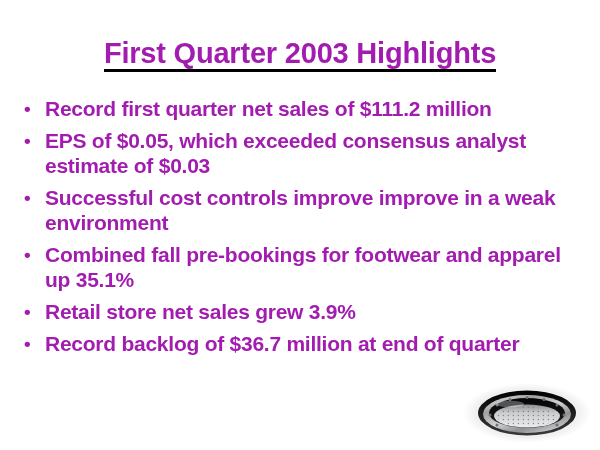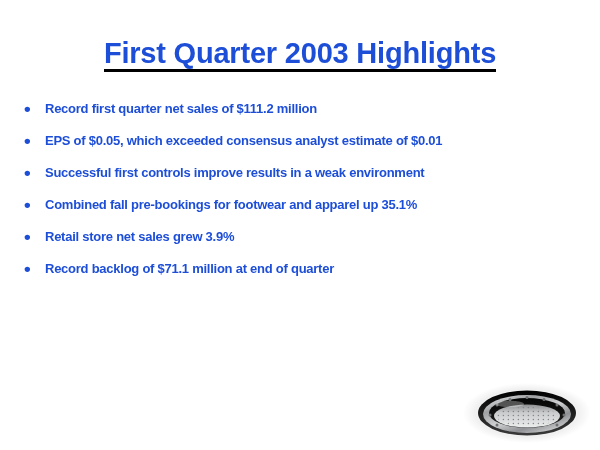--- a/index.html
+++ b/index.html
@@ -7,21 +7,21 @@
     padding: 0;
     background: #ffffff;
   }
   #slide {
     position: relative;
     width: 600px;
     height: 450px;
     background: #ffffff;
     overflow: hidden;
     font-family: "Liberation Sans", sans-serif;
-    color: #1d4ed8;
+    color: #a21caf;
   }
 
   
   #title-block {
     position: absolute;
     left: 0;
     top: 38px;
     width: 600px;
     text-align: center;
   }
@@ -53,21 +53,21 @@
     flex: 0 0 27px;
     font-size: 19px;
     font-weight: bold;
     line-height: 25px;
     text-align: left;
     padding-left: 6px;
     box-sizing: border-box;
   }
   .bullet-text {
     flex: 1 1 auto;
-    font-size: 13px;
+    font-size: 21px;
     font-weight: bold;
     line-height: 25px;
     letter-spacing: -0.25px;
     max-width: 528px;
   }
 
   
   #emblem {
     position: absolute;
     left: 462px;
@@ -92,41 +92,41 @@
 
   <div id="bullet-list">
 
     <div class="bullet-row">
       <span class="bullet-marker">•</span>
       <span class="bullet-text">Record first quarter net sales of $111.2 million</span>
     </div>
 
     <div class="bullet-row">
       <span class="bullet-marker">•</span>
-      <span class="bullet-text">EPS of $0.05, which exceeded consensus analyst estimate of $0.01</span>
+      <span class="bullet-text">EPS of $0.05, which exceeded consensus analyst estimate of $0.03</span>
     </div>
 
     <div class="bullet-row">
       <span class="bullet-marker">•</span>
-      <span class="bullet-text">Successful first controls improve results in a weak environment</span>
+      <span class="bullet-text">Successful cost controls improve improve in a weak environment</span>
     </div>
 
     <div class="bullet-row">
       <span class="bullet-marker">•</span>
       <span class="bullet-text">Combined fall pre-bookings for footwear and apparel up 35.1%</span>
     </div>
 
     <div class="bullet-row">
       <span class="bullet-marker">•</span>
       <span class="bullet-text">Retail store net sales grew 3.9%</span>
     </div>
 
     <div class="bullet-row">
       <span class="bullet-marker">•</span>
-      <span class="bullet-text">Record backlog of $71.1 million at end of quarter</span>
+      <span class="bullet-text">Record backlog of $36.7 million at end of quarter</span>
     </div>
 
   </div>
 
   <div id="emblem">
     <svg viewBox="0 0 130 62" xmlns="http://www.w3.org/2000/svg">
       <defs>
         <radialGradient id="outerGlow" cx="50%" cy="50%" r="50%">
           <stop offset="55%" stop-color="#ffffff" stop-opacity="1"></stop>
           <stop offset="80%" stop-color="#f0f0f0" stop-opacity="1"></stop>

